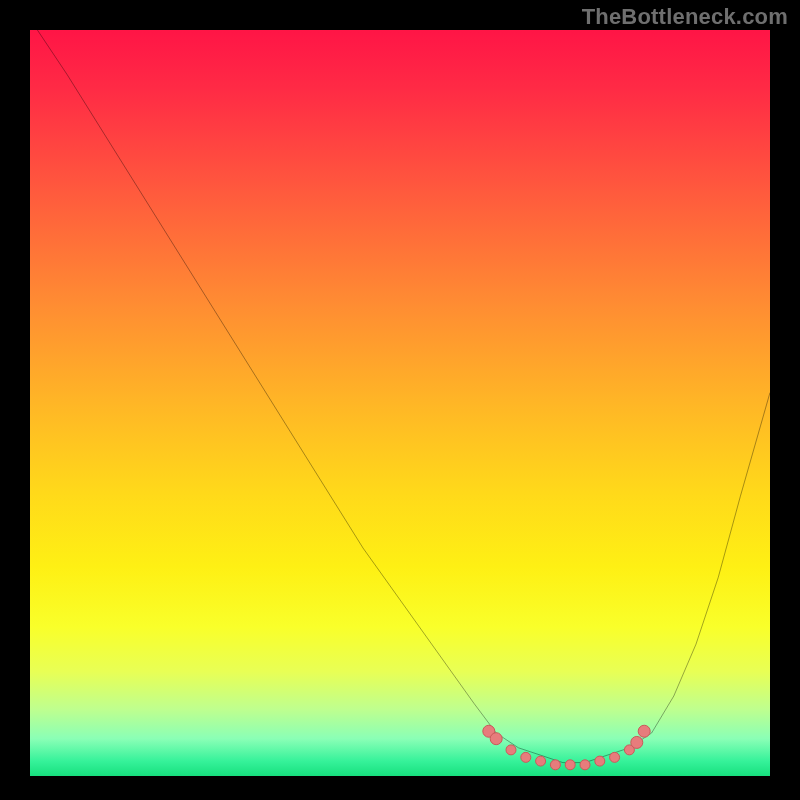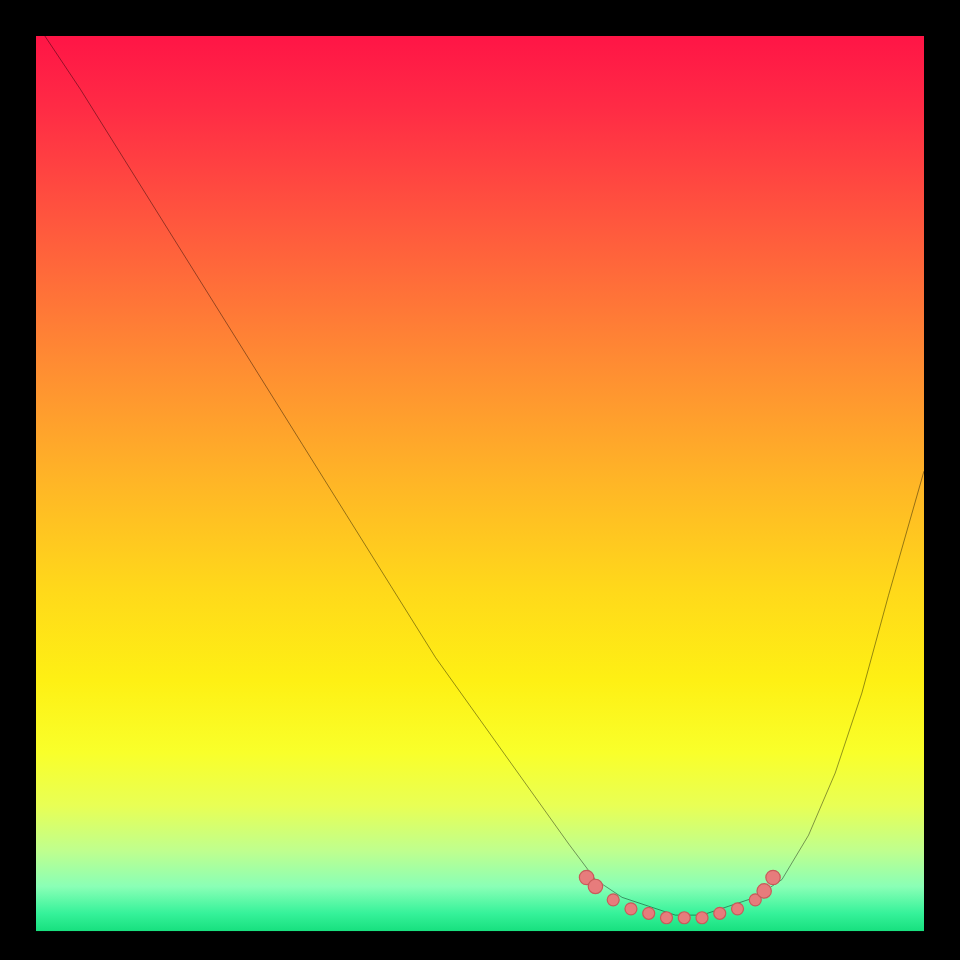--- a/index.html
+++ b/index.html
@@ -59,20 +59,21 @@
   .svg-layer {
     position: absolute;
     inset: 0;
   }
 </style>
 </head>
 <body>
 
 <div class="frame">
 
+  <div class="watermark">TheBottleneck.com</div>
 
   <div class="plot-area">
     <div class="gradient"></div>
 
     <svg class="svg-layer" viewBox="0 0 100 100" preserveAspectRatio="none">
       <g transform="translate(0,100) scale(1,-1)">
         <path d="M1,100 L5,94 L10,86 L15,78 L20,70 L25,62 L30,54 L35,46 L40,38 L45,30 L50,23 L55,16 L60,9 L63,5 L66,3 L69,2 L72,1 L75,1 L78,2 L81,3 L84,5 L87,10 L90,17 L93,26 L96,37 L100,51" fill="none" stroke="#000" stroke-width="0.35" vector-effect="non-scaling-stroke"></path>
       </g>
     </svg>
 

